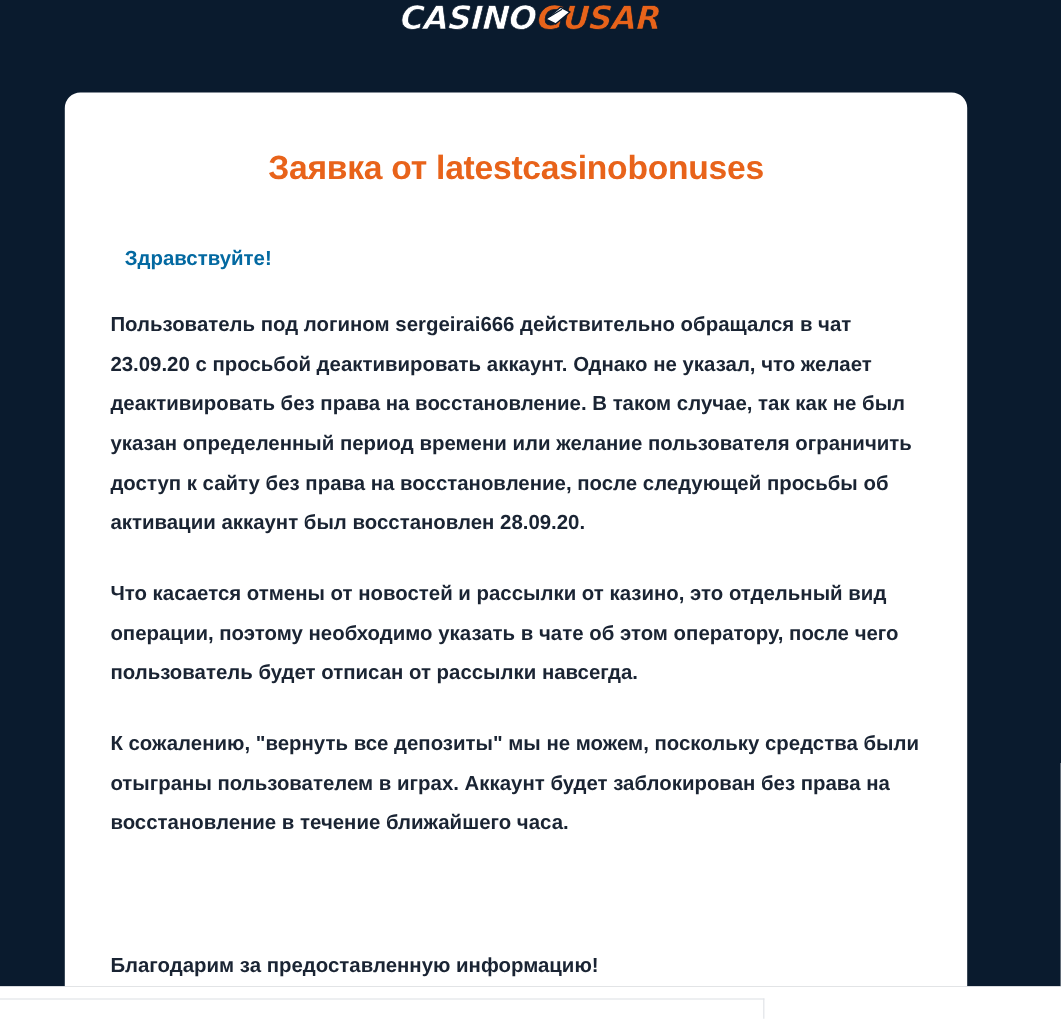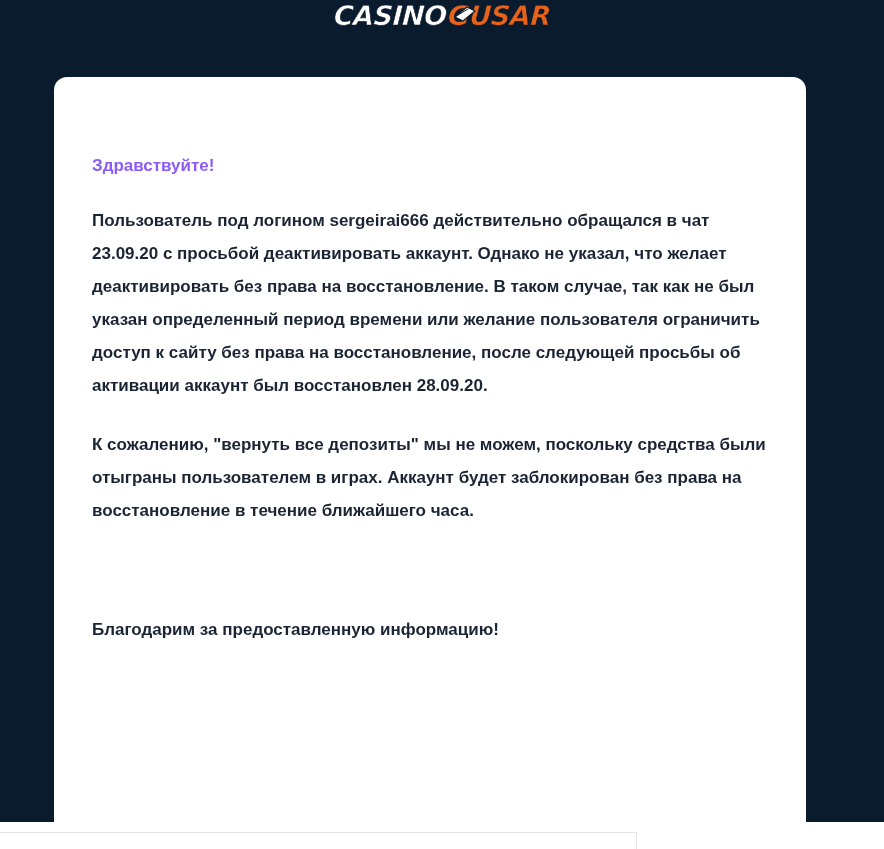--- a/index.html
+++ b/index.html
@@ -93,24 +93,24 @@
     font-weight: bold;
     line-height: 34px;
     letter-spacing: -0.2px;
   }
 
   .card-body {
     padding-top: 47px;
   }
 
   .greeting {
-    margin: 0 0 26px 0;
+    margin: 0 0 26px 12px;
     font-size: 17px;
     font-weight: bold;
-    color: #8b5cf6;
+    color: #0369a1;
     line-height: 24px;
   }
 
   .para {
     margin: 0 0 26px 0;
     font-size: 17px;
     color: #1a2433;
     line-height: 33px;
     text-align: left;
     font-weight: bold;
@@ -157,27 +157,29 @@
         <svg viewBox="0 0 22 16" width="22" height="16" aria-hidden="true">
           <path d="M1 11 L13 1 L21 5 L9 15 Z" fill="#ffffff" stroke="#0a1b2e" stroke-width="1.2" stroke-linejoin="round"></path>
           <path d="M4 9 L14 3" stroke="#0a1b2e" stroke-width="1" stroke-linecap="round"></path>
         </svg>
       </span>
     </div>
   </div>
 
   <div class="card">
 
+    <h1 class="card-title">Заявка от latestcasinobonuses</h1>
 
     <div class="card-body">
 
       <p class="greeting">Здравствуйте!</p>
 
       <p class="para">Пользователь под логином sergeirai666 действительно обращался в чат 23.09.20 с просьбой деактивировать аккаунт. Однако не указал, что желает деактивировать без права на восстановление. В таком случае, так как не был указан определенный период времени или желание пользователя ограничить доступ к сайту без права на восстановление, после следующей просьбы об активации аккаунт был восстановлен 28.09.20.</p>
 
+      <p class="para">Что касается отмены от новостей и рассылки от казино, это отдельный вид операции, поэтому необходимо указать в чате об этом оператору, после чего пользователь будет отписан от рассылки навсегда.</p>
 
       <p class="para">К сожалению, "вернуть все депозиты" мы не можем, поскольку средства были отыграны пользователем в играх. Аккаунт будет заблокирован без права на восстановление в течение ближайшего часа.</p>
 
       <div class="para-spacer"></div>
 
       <p class="para">Благодарим за предоставленную информацию!</p>
 
     </div>
   </div>
 </div>

